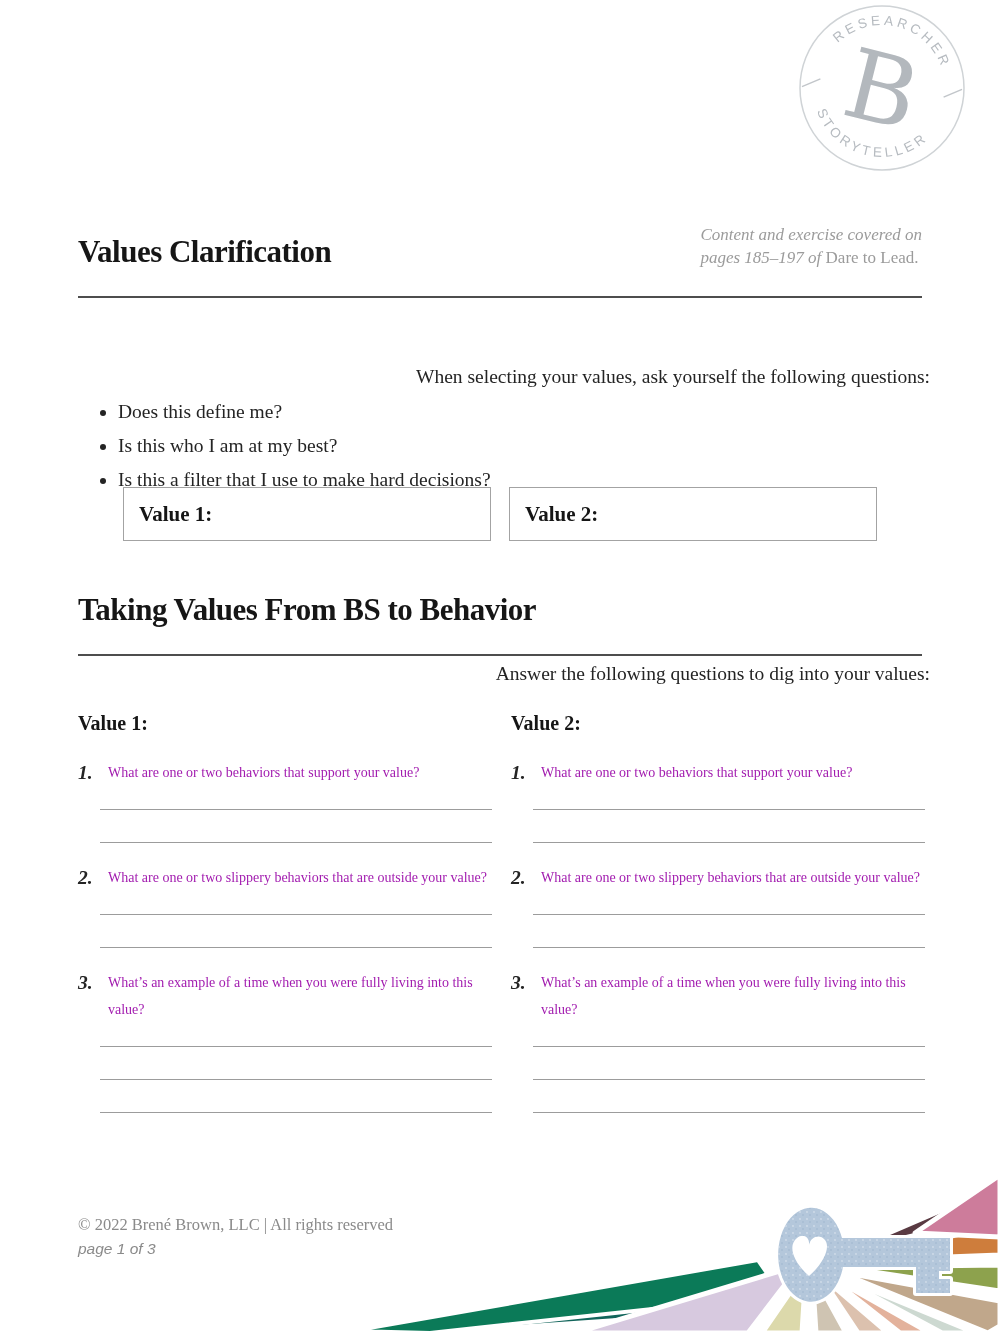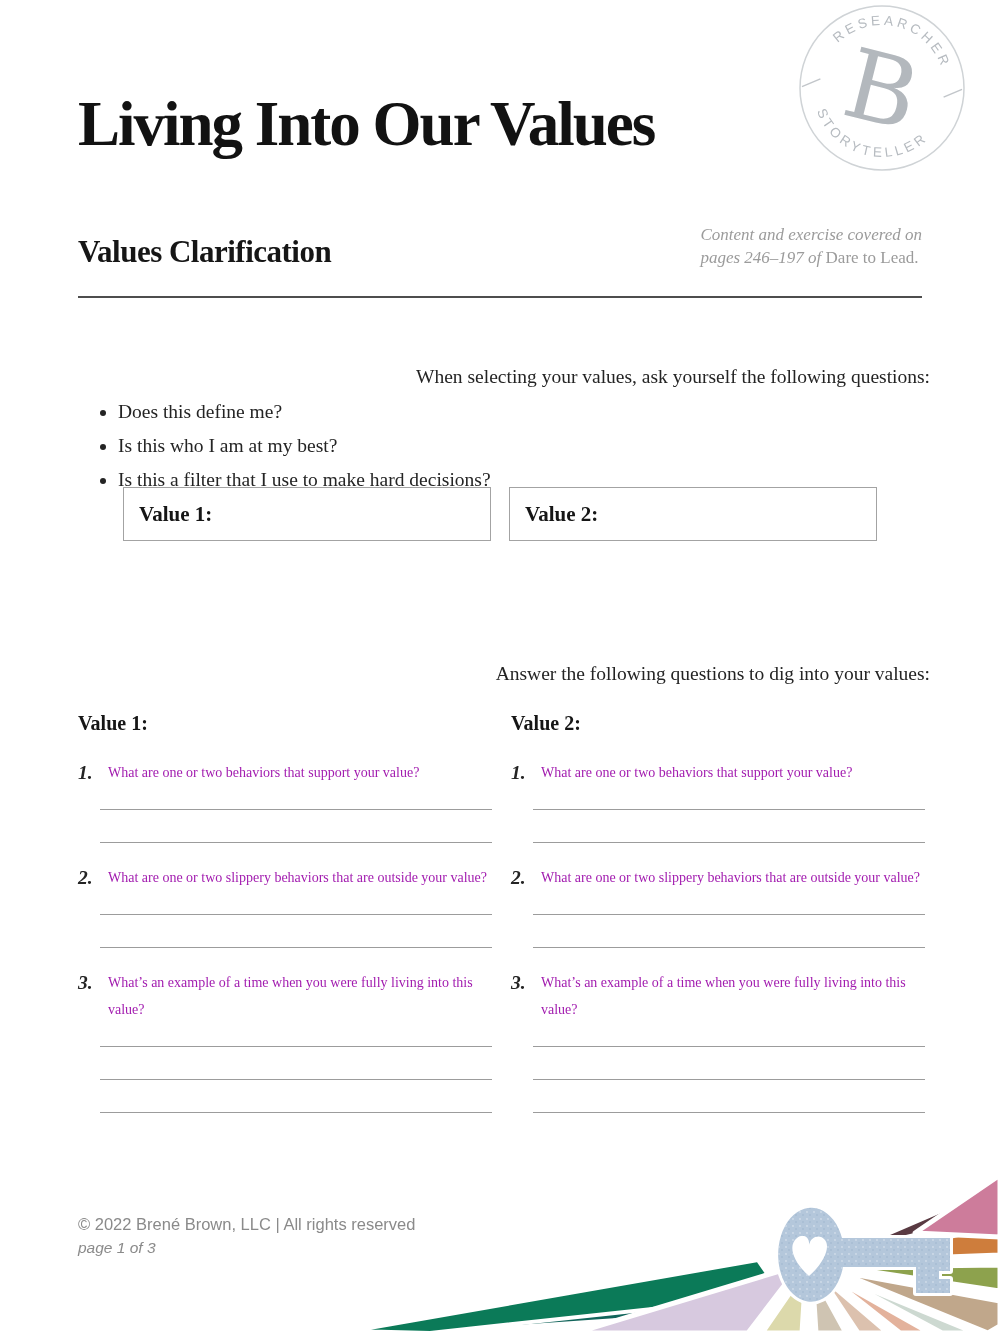--- a/index.html
+++ b/index.html
@@ -54,21 +54,21 @@
   .answer-lines{margin:23px 0 0 22px;}
   .aline{height:0;border-top:1.5px solid #9c9c9c;}
   .aline + .aline{margin-top:32px;}
   
   .footer{position:absolute;left:78px;top:1205px;}
   .brand{
     margin:0;font-size:32px;font-weight:700;color:#8c8c8c;
     font-family:"Liberation Serif",serif;letter-spacing:0.5px;
   }
   .copyright{
-    margin:10px 0 0 0;font-family:Liberation Sans, sans-serif;
+    margin:10px 0 0 0;font-family:Liberation Serif, serif;
     font-size:16.5px;color:#8a8a8a;
   }
   .pagenum{
     margin:5px 0 0 0;font-family:"Liberation Sans",sans-serif;
     font-size:15.5px;font-style:italic;color:#8a8a8a;
   }
   .artwork{position:absolute;left:0;top:1133px;pointer-events:none;}
 </style>
 </head>
 <body>
@@ -89,27 +89,26 @@
         <textPath href="#arcBottom" startOffset="50%" text-anchor="middle">STORYTELLER</textPath>
       </text>
       <text x="90" y="121" text-anchor="middle" font-family="DejaVu Serif, serif" font-size="96" letter-spacing="0" fill="#b3b8bd">B</text>
       <g stroke="#c2c6ca" stroke-width="1.5">
         <line x1="12" y1="104" x2="28" y2="92"></line>
         <line x1="152" y1="80" x2="168" y2="68"></line>
       </g>
     </g>
   </svg>
 
-  <h1 class="doc-title">Living Into Our Values</h1>
 
   <div class="sec-head" style="top:224px;">
     <h2>Values Clarification</h2>
     <div class="sec-note">
       <span>Content and exercise covered on</span><br>
-      <span>pages 246–197 of</span><span class="roman"> Dare to Lead.</span>
+      <span>pages 185–197 of</span><span class="roman"> Dare to Lead.</span>
     </div>
   </div>
 
 
   <p class="para body-text" style="top:363px;text-align:right;">When selecting your values, ask yourself the following questions:</p>
 
   <ul class="bullets">
     <li>Does this define me?</li>
     <li>Is this who I am at my best?</li>
     <li>Is this a filter that I use to make hard decisions?</li>
@@ -117,20 +116,23 @@
 
   <div class="value-boxes">
     <div class="value-box">
       <span class="vlabel">Value 1:</span>
     </div>
     <div class="value-box">
       <span class="vlabel">Value 2:</span>
     </div>
   </div>
 
+  <div class="sec-head" style="top:592px;">
+    <h2>Taking Values From BS to Behavior</h2>
+  </div>
 
   <p class="para body-text" style="top:660px;text-align:right;">Answer the following questions to dig into your values:</p>
 
   <div class="qcols">
 
     <div>
       <p class="qcol-header">Value 1:</p>
 
       <div class="qblock">
         <div class="qrow">

